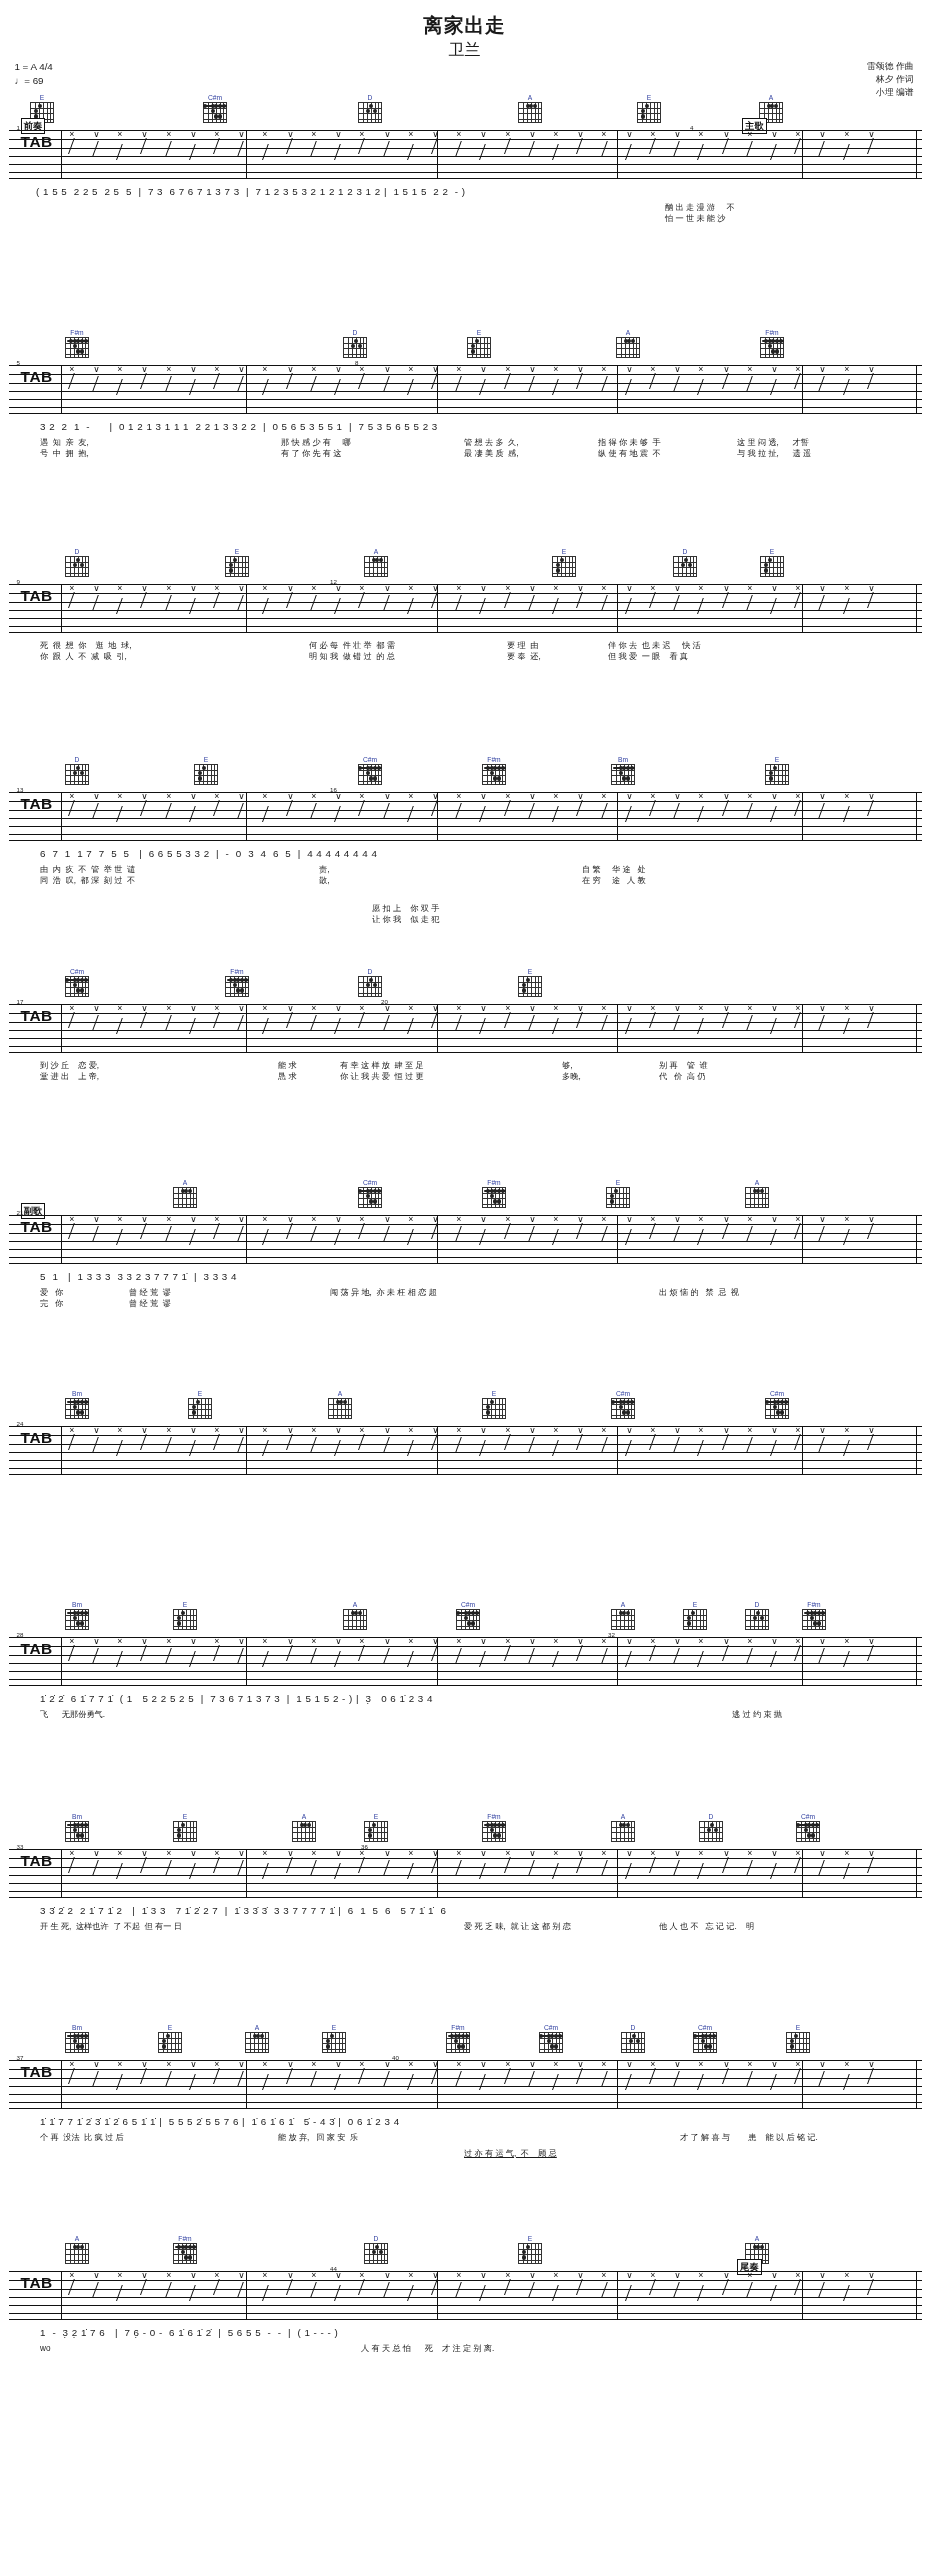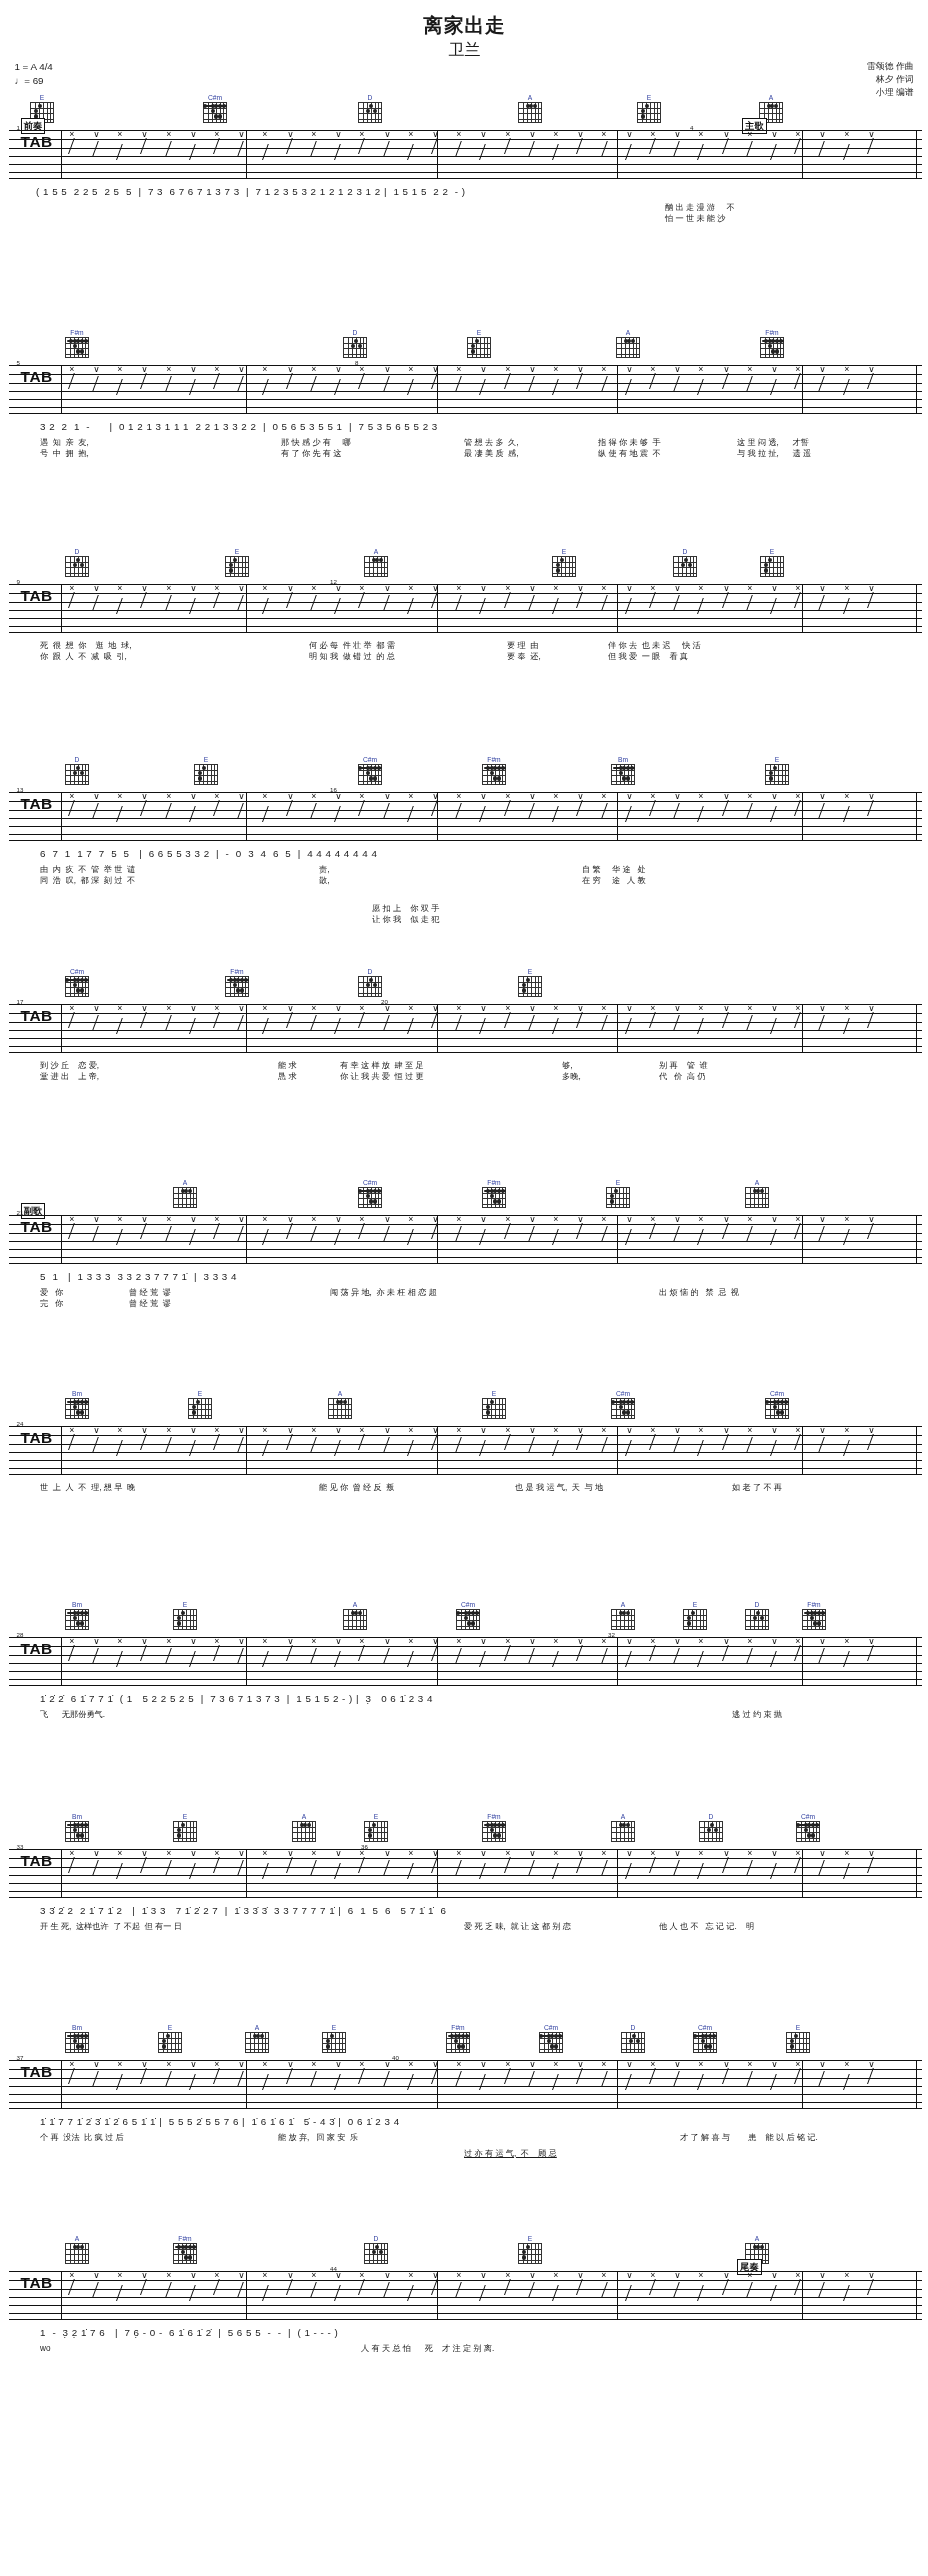--- a/index.html
+++ b/index.html
@@ -1410,26 +1410,20 @@
             <div class="strum" style="left: 786px; top: -2.1px;">×</div>
             <div class="slash" style="left: 812px; top: 10.3px;"></div>
             <div class="strum" style="left: 810px; top: -2.1px;">∨</div>
             <div class="slash" style="left: 837px; top: 13.4px;"></div>
             <div class="strum" style="left: 835px; top: -2.1px;">×</div>
             <div class="slash" style="left: 861px; top: 7.2px;"></div>
             <div class="strum" style="left: 859px; top: -2.1px;">∨</div>
           </div>
           <div class="measno" style="left: 16.5px; top: -6.2px;">24</div>
         </div>
-        <div class="lyricrow">
-          <div class="lyr" style="left: 40px; top: 0px;"><div>世  上  人  不  理, 想 早  晚</div></div>
-          <div class="lyr" style="left: 319px; top: 0px;"><div>能 见 你  曾 经 反  叛</div></div>
-          <div class="lyr" style="left: 515px; top: 0px;"><div>也 是 我 运 气,  天  与 地</div></div>
-          <div class="lyr" style="left: 732px; top: 0px;"><div>如 老 了 不 再</div></div>
-        </div>
       </div>
       <div class="system" style="top: 1602px;">
         <div class="chordrow">
           <div class="chorddiag" style="left: 62px;">
             <div class="cname">Bm</div>
             <div class="grid">
               <i class="v" style="left: 4.3px;"></i>
               <i class="v" style="left: 8px;"></i>
               <i class="v" style="left: 12px;"></i>
               <i class="v" style="left: 15.6px;"></i>

